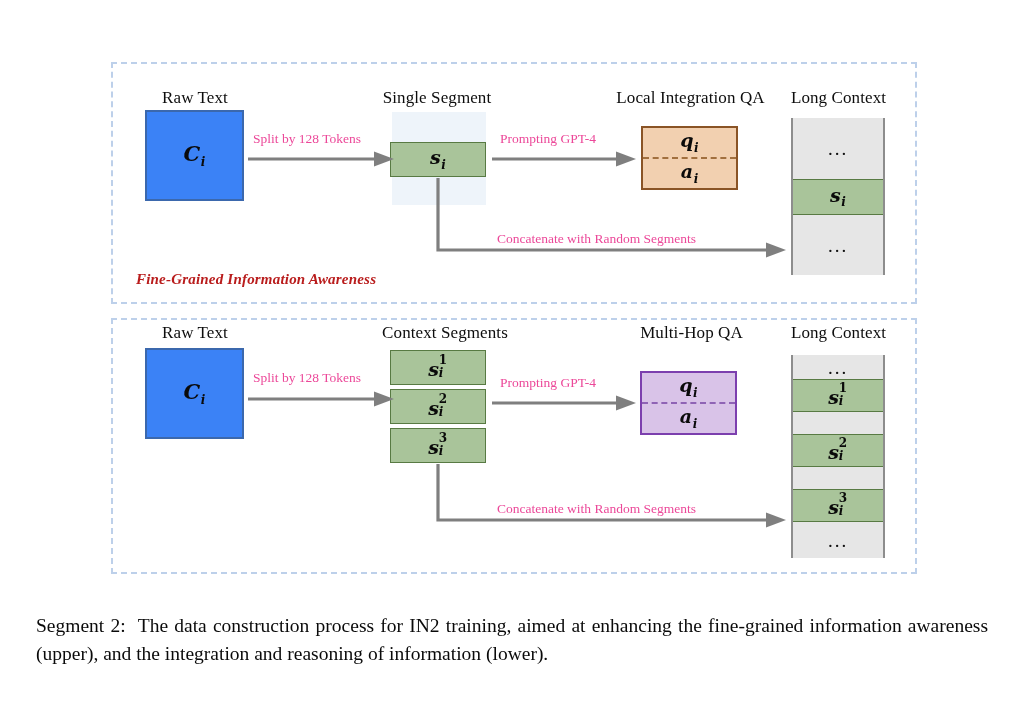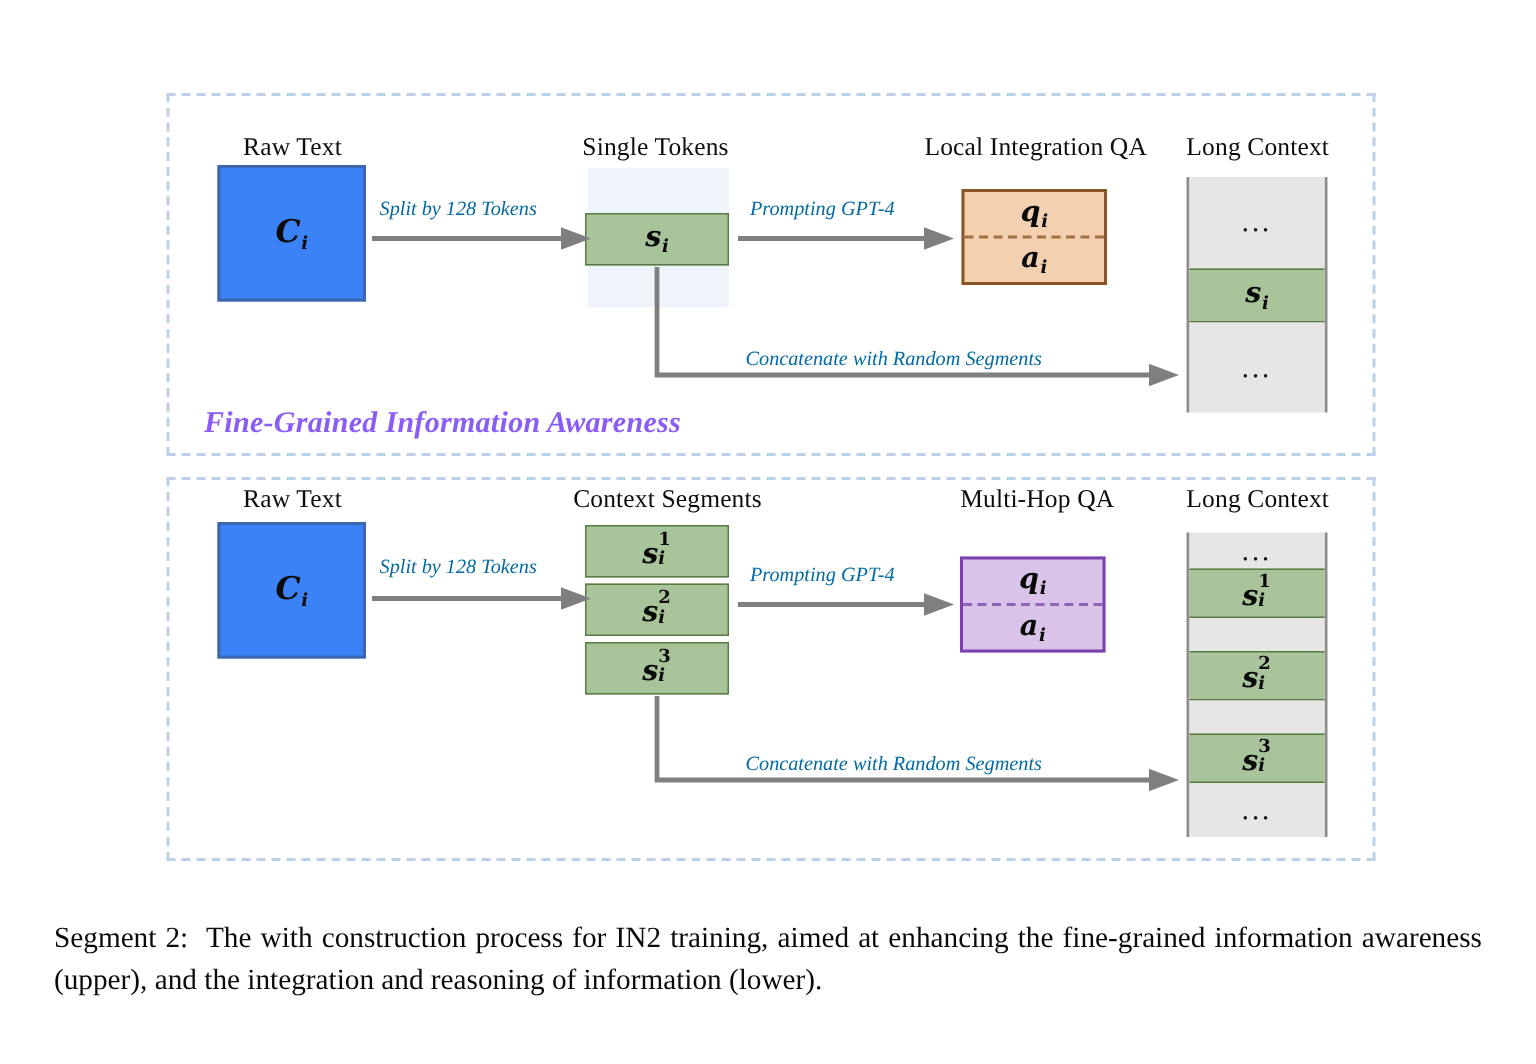--- a/index.html
+++ b/index.html
@@ -159,34 +159,33 @@
     font-weight: bold;
     margin-left: 0;
   }
 
   
   .arrow-svg { position: absolute; overflow: visible; }
 
   .arrow-label {
     position: absolute;
     font-family: "Liberation Serif", "DejaVu Serif", serif;
+    font-size: 13.5px;
+    color: #ec4899;
+    white-space: nowrap;
+  }
+
+  
+  .section-label {
+    position: absolute;
+    font-family: "Liberation Serif", "DejaVu Serif", serif;
     font-style: italic;
-    font-size: 13.5px;
-    color: #0369a1;
-    white-space: nowrap;
-  }
-
-  
-  .section-label {
-    position: absolute;
-    font-family: "Liberation Serif", "DejaVu Serif", serif;
-    font-style: italic;
-    font-weight: bold;
-    font-size: 20px;
-    color: #8b5cf6;
+    font-weight: bold;
+    font-size: 15px;
+    color: #b91c1c;
     white-space: nowrap;
     letter-spacing: .2px;
   }
 
   
   #caption {
     position: absolute;
     left: 36px;
     top: 612px;
     width: 952px;
@@ -201,21 +200,21 @@
   }
 </style>
 </head>
 <body>
 
 <div id="figure-root">
 
   <div class="panel" id="panel-upper"></div>
 
   <div class="col-title" style="left:145px; top:88px; width:100px;">Raw Text</div>
-  <div class="col-title" style="left:372px; top:88px; width:130px;">Single Tokens</div>
+  <div class="col-title" style="left:372px; top:88px; width:130px;">Single Segment</div>
   <div class="col-title" style="left:603px; top:88px; width:175px;">Local Integration QA</div>
   <div class="col-title" style="left:786px; top:88px; width:105px;">Long Context</div>
 
   <div class="box raw-box" style="left:145px; top:110px; width:99px; height:91px;">
     <span class="mlabel ci"><span>C</span><span class="sub">i</span></span>
   </div>
 
   <div class="seg-wrap" style="left:392px; top:112px; width:94px; height:93px;"></div>
   <div class="box seg-box" style="left:390px; top:142px; width:96px; height:35px;">
     <span class="mlabel"><span>s</span><span class="sub">i</span></span>
@@ -328,15 +327,15 @@
   </svg>
   <div class="arrow-label" style="left:500px; top:375px;">Prompting GPT-4</div>
 
   <svg class="arrow-svg" style="left:430px; top:462px;" width="360" height="66">
     <path d="M8,2 L8,58 L338,58" stroke="#7f7f7f" stroke-width="3.2" fill="none"></path>
     <polygon points="336,50.5 356,58 336,65.5" fill="#7f7f7f"></polygon>
   </svg>
   <div class="arrow-label" style="left:497px; top:501px;">Concatenate with Random Segments</div>
 
 
-  <div id="caption"><span>Segment 2:</span>&nbsp; <span>The with construction process for I</span><span class="smallcaps">N</span><span>2 training, aimed at enhancing the fine-grained information awareness (upper), and the integration and reasoning of information (lower).</span></div>
+  <div id="caption"><span>Segment 2:</span>&nbsp; <span>The data construction process for I</span><span class="smallcaps">N</span><span>2 training, aimed at enhancing the fine-grained information awareness (upper), and the integration and reasoning of information (lower).</span></div>
 
 </div>
 
 </body></html>

